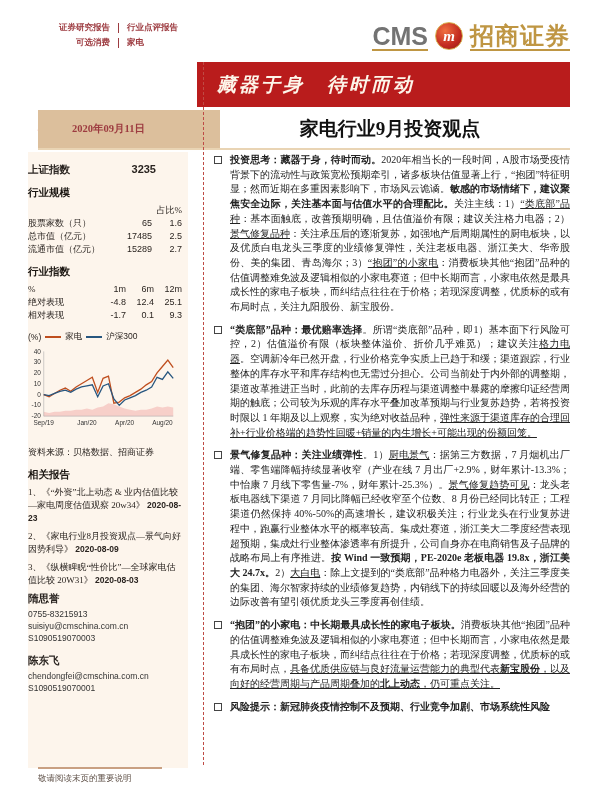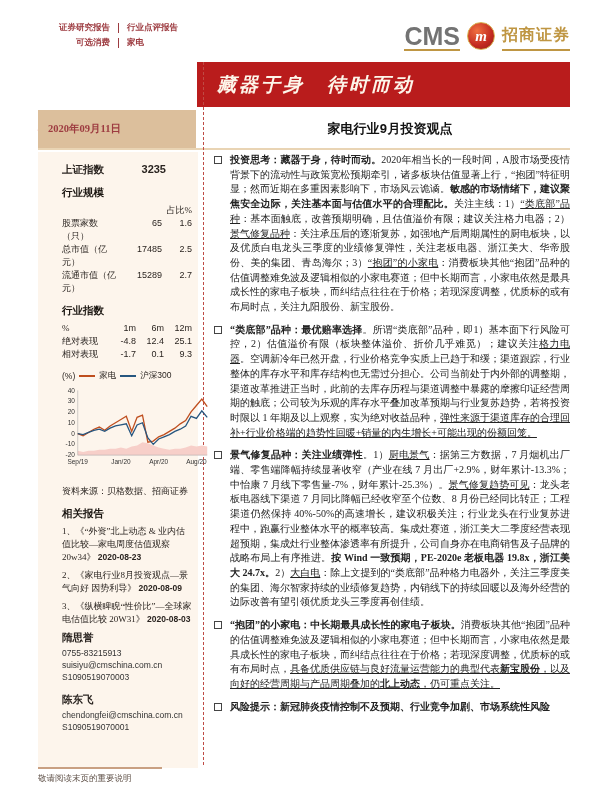--- a/index.html
+++ b/index.html
@@ -14,42 +14,42 @@
   .hdr-row{display:flex;align-items:center;height:15px;text-align:right;}
   .hdr-cell-l{width:72px;}
   .vbar{width:1px;height:10px;background:#9d3b40;margin:0 8px;}
   .logo{position:absolute;right:30px;top:22px;display:flex;align-items:flex-end;gap:7px;}
   .logo-cms{font-family:"Liberation Sans",sans-serif;font-size:25px;font-weight:bold;color:#737373;
             border-bottom:2px solid #bf9643;line-height:26px;}
   .logo-ball{width:26px;height:26px;border-radius:50%;
              background:radial-gradient(circle at 35% 30%,#f07040,#c22a20 60%,#8f1b18);
              border:1px solid #d8b14f;color:#fff;font-weight:bold;font-style:italic;
              font-size:15px;display:flex;align-items:center;justify-content:center;margin-bottom:1px;}
-  .logo-cn{font-size:16px;font-weight:bold;color:#bf9643;border-bottom:2px solid #bf9643;
-           line-height:25px;letter-spacing:1px;font-family:Liberation Mono, monospace;}
+  .logo-cn{font-size:24px;font-weight:bold;color:#bf9643;border-bottom:2px solid #bf9643;
+           line-height:25px;letter-spacing:1px;}
 
   
   .banner{position:absolute;left:197px;top:62px;width:373px;height:45px;background:#b91c1c;
           display:flex;align-items:center;}
   .banner-title{color:#fdf6ea;font-size:19px;font-weight:bold;font-style:italic;
                 letter-spacing:3px;padding-left:20px;}
   .rating{position:absolute;left:38px;top:96px;color:#ef4444;margin-top:24px;}
   .rating-main{font-size:14px;font-weight:bold;}
   .rating-sub{font-size:9.5px;font-weight:bold;}
   .datebox{position:absolute;left:38px;top:110px;width:158px;height:38px;background:#dcbf9c;
-           display:flex;align-items:center;}
+           display:flex;align-items:center;padding-left:24px;}
   .datebox span{color:#9d3b40;font-weight:bold;font-size:10.5px;padding-left:10px;}
   .subtitle{position:absolute;left:210px;top:110px;width:360px;height:38px;display:flex;
-            align-items:center;justify-content:center;font-size:13px;font-weight:bold;color:#111;font-family:Liberation Mono, monospace;}
+            align-items:center;justify-content:center;font-size:19px;font-weight:bold;color:#111;}
   .tanline{position:absolute;left:38px;top:148px;width:532px;height:2px;background:#e9d4b4;}
   .vdash{position:absolute;left:203px;top:62px;height:703px;border-left:1px dashed #bf4b45;}
 
   
-  .sidebar{position:absolute;left:38px;top:152px;width:160px;height:616px;background:#fdf5ec;
-           box-sizing:border-box;padding:8px 6px 0 24px;font-size:9px;color:#2a2420;}
+  .sidebar{position:absolute;left:28px;top:152px;width:160px;height:616px;background:#fdf5ec;
+           box-sizing:border-box;padding:8px 6px 0 0;font-size:9px;color:#2a2420;}
   .sb-h{font-size:10.5px;font-weight:bold;margin:9px 0 4px 0;color:#1c1712;}
   .sb-indexrow{display:flex;align-items:baseline;margin-top:3px;}
   .sb-indexlabel{font-size:10.5px;font-weight:bold;}
   .sb-indexval{margin-left:auto;margin-right:26px;font-size:11px;font-weight:bold;}
   .tbl-row{display:flex;line-height:13px;}
   .tbl-label{flex:1;}
   .tbl-c1{width:42px;text-align:right;}
   .tbl-c2{width:30px;text-align:right;}
   .tbl-c3{width:28px;text-align:right;}
   .legend{display:flex;align-items:center;gap:4px;font-size:8.5px;margin-top:9px;}

